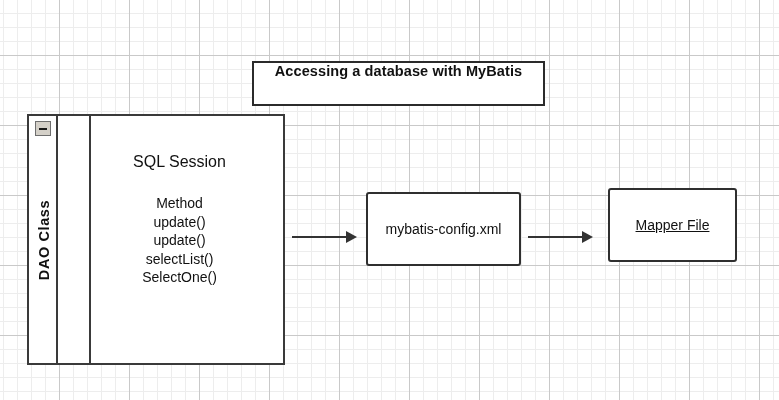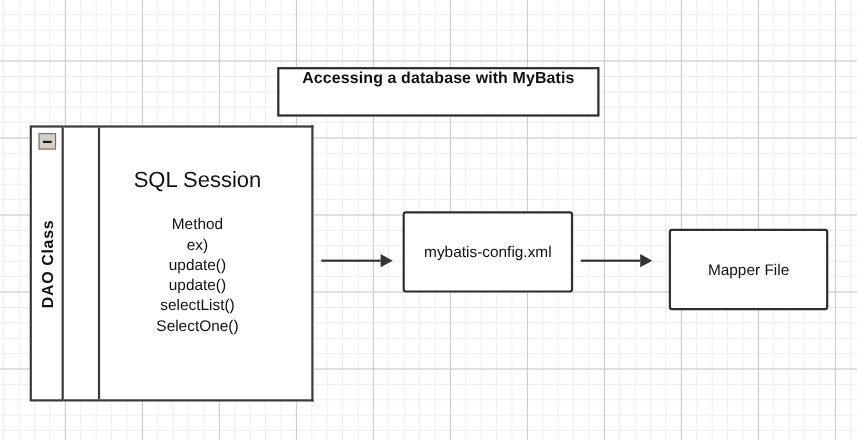--- a/index.html
+++ b/index.html
@@ -131,21 +131,21 @@
     height: 100%;
     border-left: 2px solid #3a3a3a;
   }
 
   #session-title {
     position: absolute;
     left: 0;
     top: 37px;
     width: 100%;
     text-align: center;
-    font-size: 20px;
+    font-size: 16px;
     color: #111111;
     padding-left: 18px;
     box-sizing: border-box;
   }
   #session-methods {
     position: absolute;
     left: 0;
     top: 78px;
     width: 100%;
     text-align: center;
@@ -171,23 +171,24 @@
     color: #111111;
   }
   #node-config {
     left: 366px;
     top: 192px;
     width: 155px;
     height: 74px;
   }
   #node-mapper {
     left: 608px;
-    top: 208px;
-    width: 145px;
+    top: 188px;
+    width: 129px;
     height: 74px;
+    text-decoration: underline;
   }
 
   
   .arrow {
     position: absolute;
     height: 12px;
   }
   .arrow .shaft {
     position: absolute;
     left: 0;
@@ -231,21 +232,20 @@
 
   <div id="dao-container">
 
     <div id="session-box">
       <div id="session-inner-divider"></div>
 
       <div id="session-title">SQL Session</div>
 
       <div id="session-methods">
         <div>Method</div>
-        <div>ex)</div>
         <div>update()</div>
         <div>update()</div>
         <div>selectList()</div>
         <div>SelectOne()</div>
       </div>
     </div>
 
     <div id="dao-lane">
       <div id="dao-label">
         <span>DAO Class</span>

